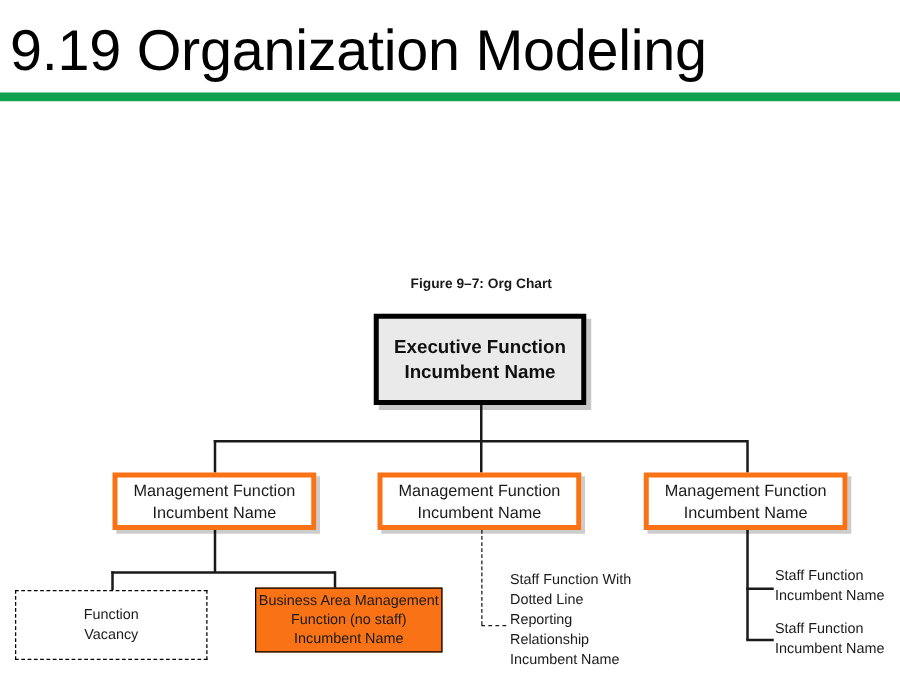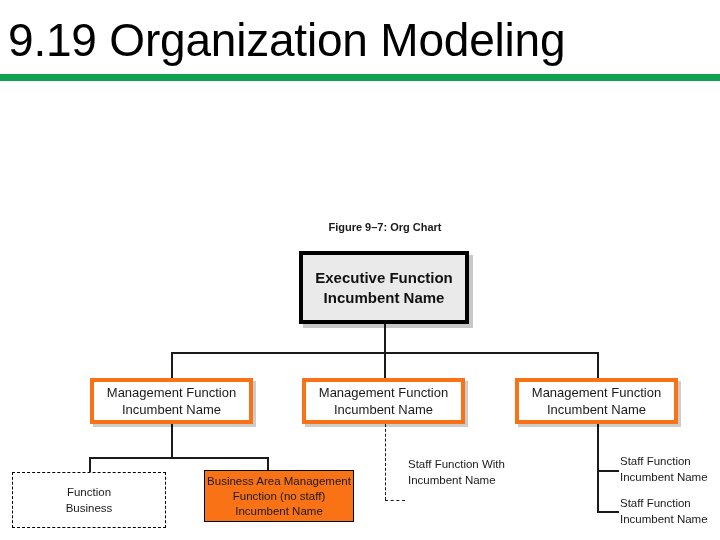--- a/index.html
+++ b/index.html
@@ -239,31 +239,34 @@
     <span class="line">Incumbent Name</span>
   </div>
 
   <div class="node node-mgmt" id="node-mgmt-3">
     <span class="line">Management Function</span>
     <span class="line">Incumbent Name</span>
   </div>
 
   <div class="node node-vacancy" id="node-vacancy">
     <span class="line">Function</span>
-    <span class="line">Business</span>
+    <span class="line">Vacancy</span>
   </div>
 
   <div class="node node-business" id="node-business">
     <span class="line">Business Area Management</span>
     <span class="line">Function (no staff)</span>
     <span class="line">Incumbent Name</span>
   </div>
 
   <div class="leaf-label" id="label-staff-dotted">
     <span class="line">Staff Function With</span>
+    <span class="line">Dotted Line</span>
+    <span class="line">Reporting</span>
+    <span class="line">Relationship</span>
     <span class="line">Incumbent Name</span>
   </div>
 
   <div class="leaf-label" id="label-staff-1">
     <span class="line">Staff Function</span>
     <span class="line">Incumbent Name</span>
   </div>
 
   <div class="leaf-label" id="label-staff-2">
     <span class="line">Staff Function</span>

